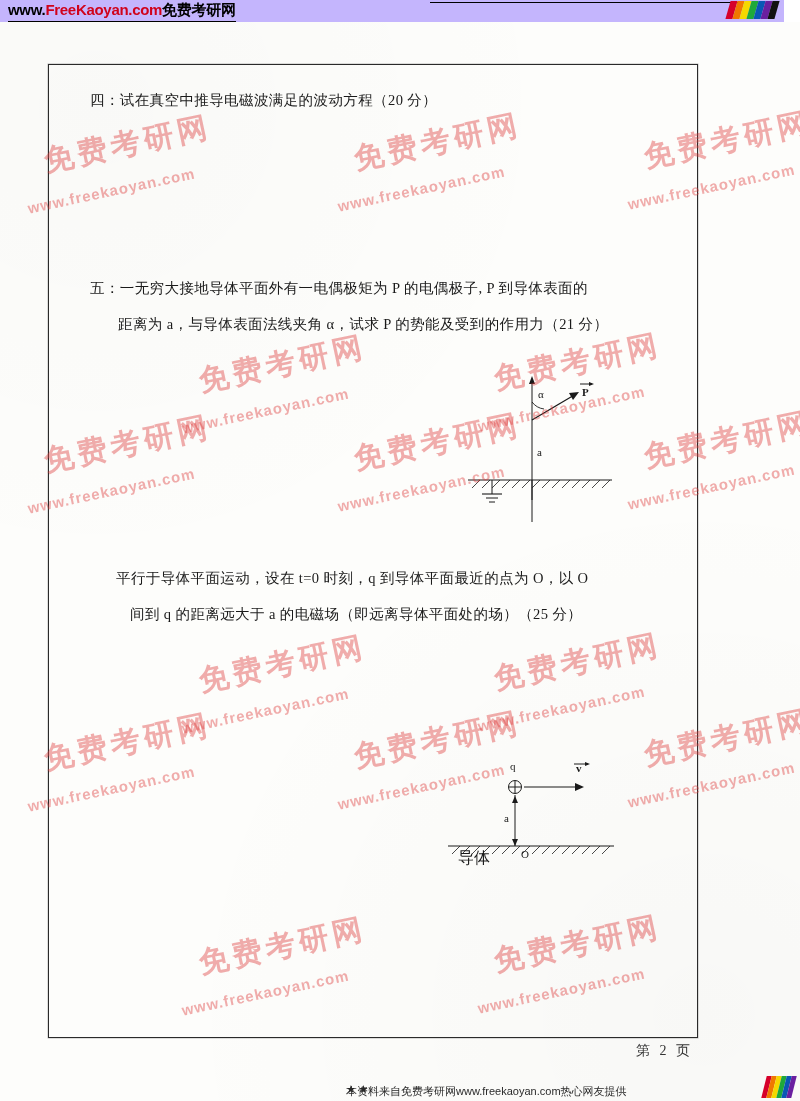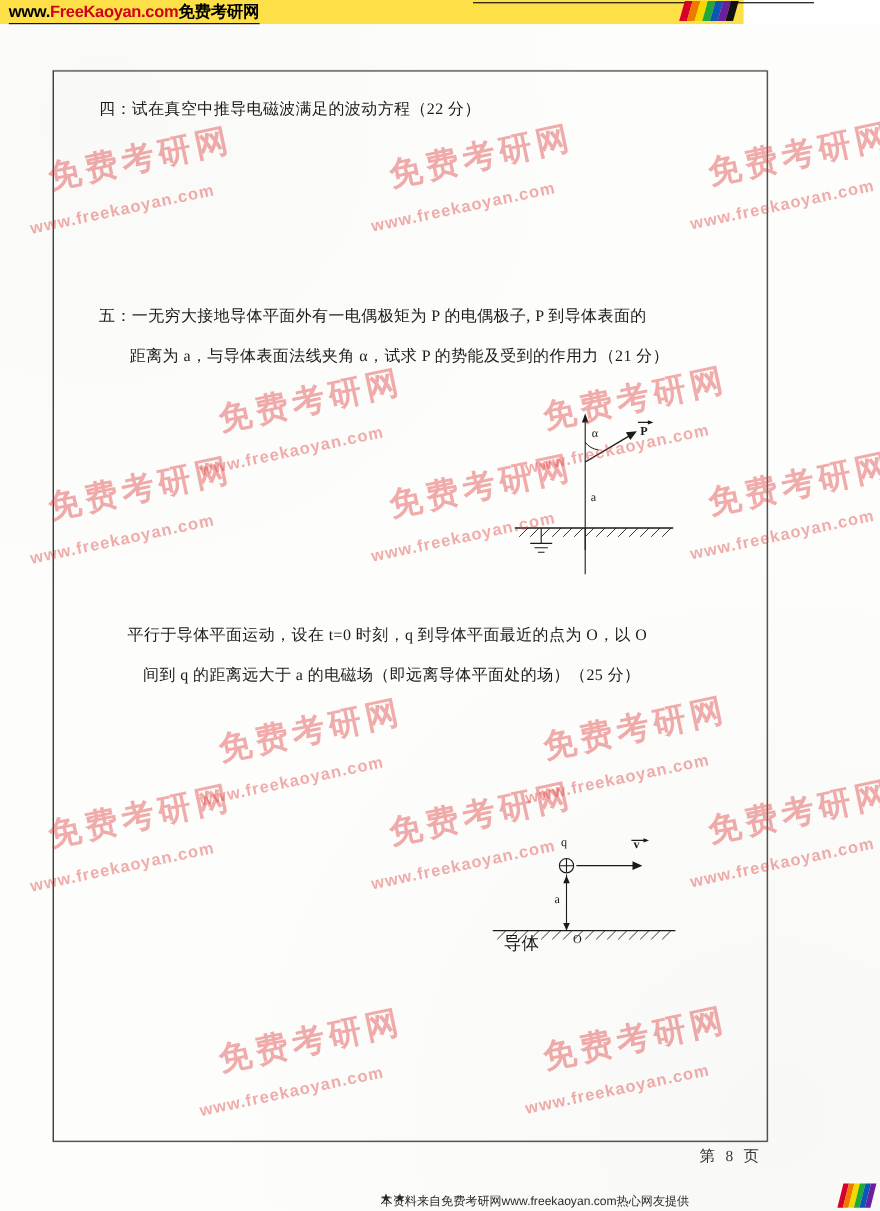--- a/index.html
+++ b/index.html
@@ -13,22 +13,22 @@
     position: relative;
     overflow: hidden;
     font-family: "Liberation Serif", serif;
     color: #111;
   }
 
   
   #header-bar {
     position: absolute;
     left: 0; top: 0;
-    width: 676px; height: 22px;
-    background: #fde047;
+    width: 784px; height: 22px;
+    background: #c4b5fd;
   }
   #site-logo {
     position: absolute;
     left: 8px; top: 1px;
     font-family: "Liberation Sans", sans-serif;
     font-size: 15px;
     font-weight: bold;
     color: #000;
     letter-spacing: -0.3px;
     border-bottom: 2px solid #000;
@@ -161,21 +161,21 @@
     <span class="sw" style="left:42px;background:#111111;"></span>
   </div>
 </div>
 
 <div id="page">
   <div class="scan-noise"></div>
   <div id="page-border"></div>
 
   <div class="q-block" style="left:90px; top:60px;">
     <div class="q-line">
-      <span>四：</span><span>试在真空中推导电磁波满足的波动方程（22 分）</span>
+      <span>四：</span><span>试在真空中推导电磁波满足的波动方程（20 分）</span>
     </div>
   </div>
 
   <div class="q-block" style="left:90px; top:248px;">
     <div class="q-line">
       <span>五：</span><span>一无穷大接地导体平面外有一电偶极矩为 P 的电偶极子, P 到导体表面的</span>
     </div>
     <div class="q-line" style="margin-left:28px;">距离为 a，与导体表面法线夹角 α，试求 P 的势能及受到的作用力（21 分）</div>
   </div>
 
@@ -267,21 +267,21 @@
         <line x1="174" y1="114" x2="182" y2="106"></line>
       </g>
     </svg>
     <span class="fig-label" style="left:82px; top:20px;">q</span>
     <span class="fig-label" style="left:148px; top:22px; font-weight:bold;">v</span>
     <span class="fig-label" style="left:76px; top:72px;">a</span>
     <span class="fig-label" style="left:93px; top:108px;">O</span>
     <span class="fig-label" style="left:30px; top:108px; font-size:16px;">导体</span>
   </div>
 
-  <div id="page-number">第 8 页</div>
+  <div id="page-number">第 2 页</div>
 
   <div class="wm cn" style="left:40px;  top:120px; transform: rotate(-12deg);">免费考研网</div>
   <div class="wm en" style="left:26px;  top:178px; transform: rotate(-12deg);">www.freekaoyan.com</div>
   <div class="wm cn" style="left:350px; top:118px; transform: rotate(-12deg);">免费考研网</div>
   <div class="wm en" style="left:336px; top:176px; transform: rotate(-12deg);">www.freekaoyan.com</div>
   <div class="wm cn" style="left:640px; top:116px; transform: rotate(-12deg);">免费考研网</div>
   <div class="wm en" style="left:626px; top:174px; transform: rotate(-12deg);">www.freekaoyan.com</div>
 
   <div class="wm cn" style="left:195px; top:340px; transform: rotate(-12deg);">免费考研网</div>
   <div class="wm en" style="left:180px; top:398px; transform: rotate(-12deg);">www.freekaoyan.com</div>

